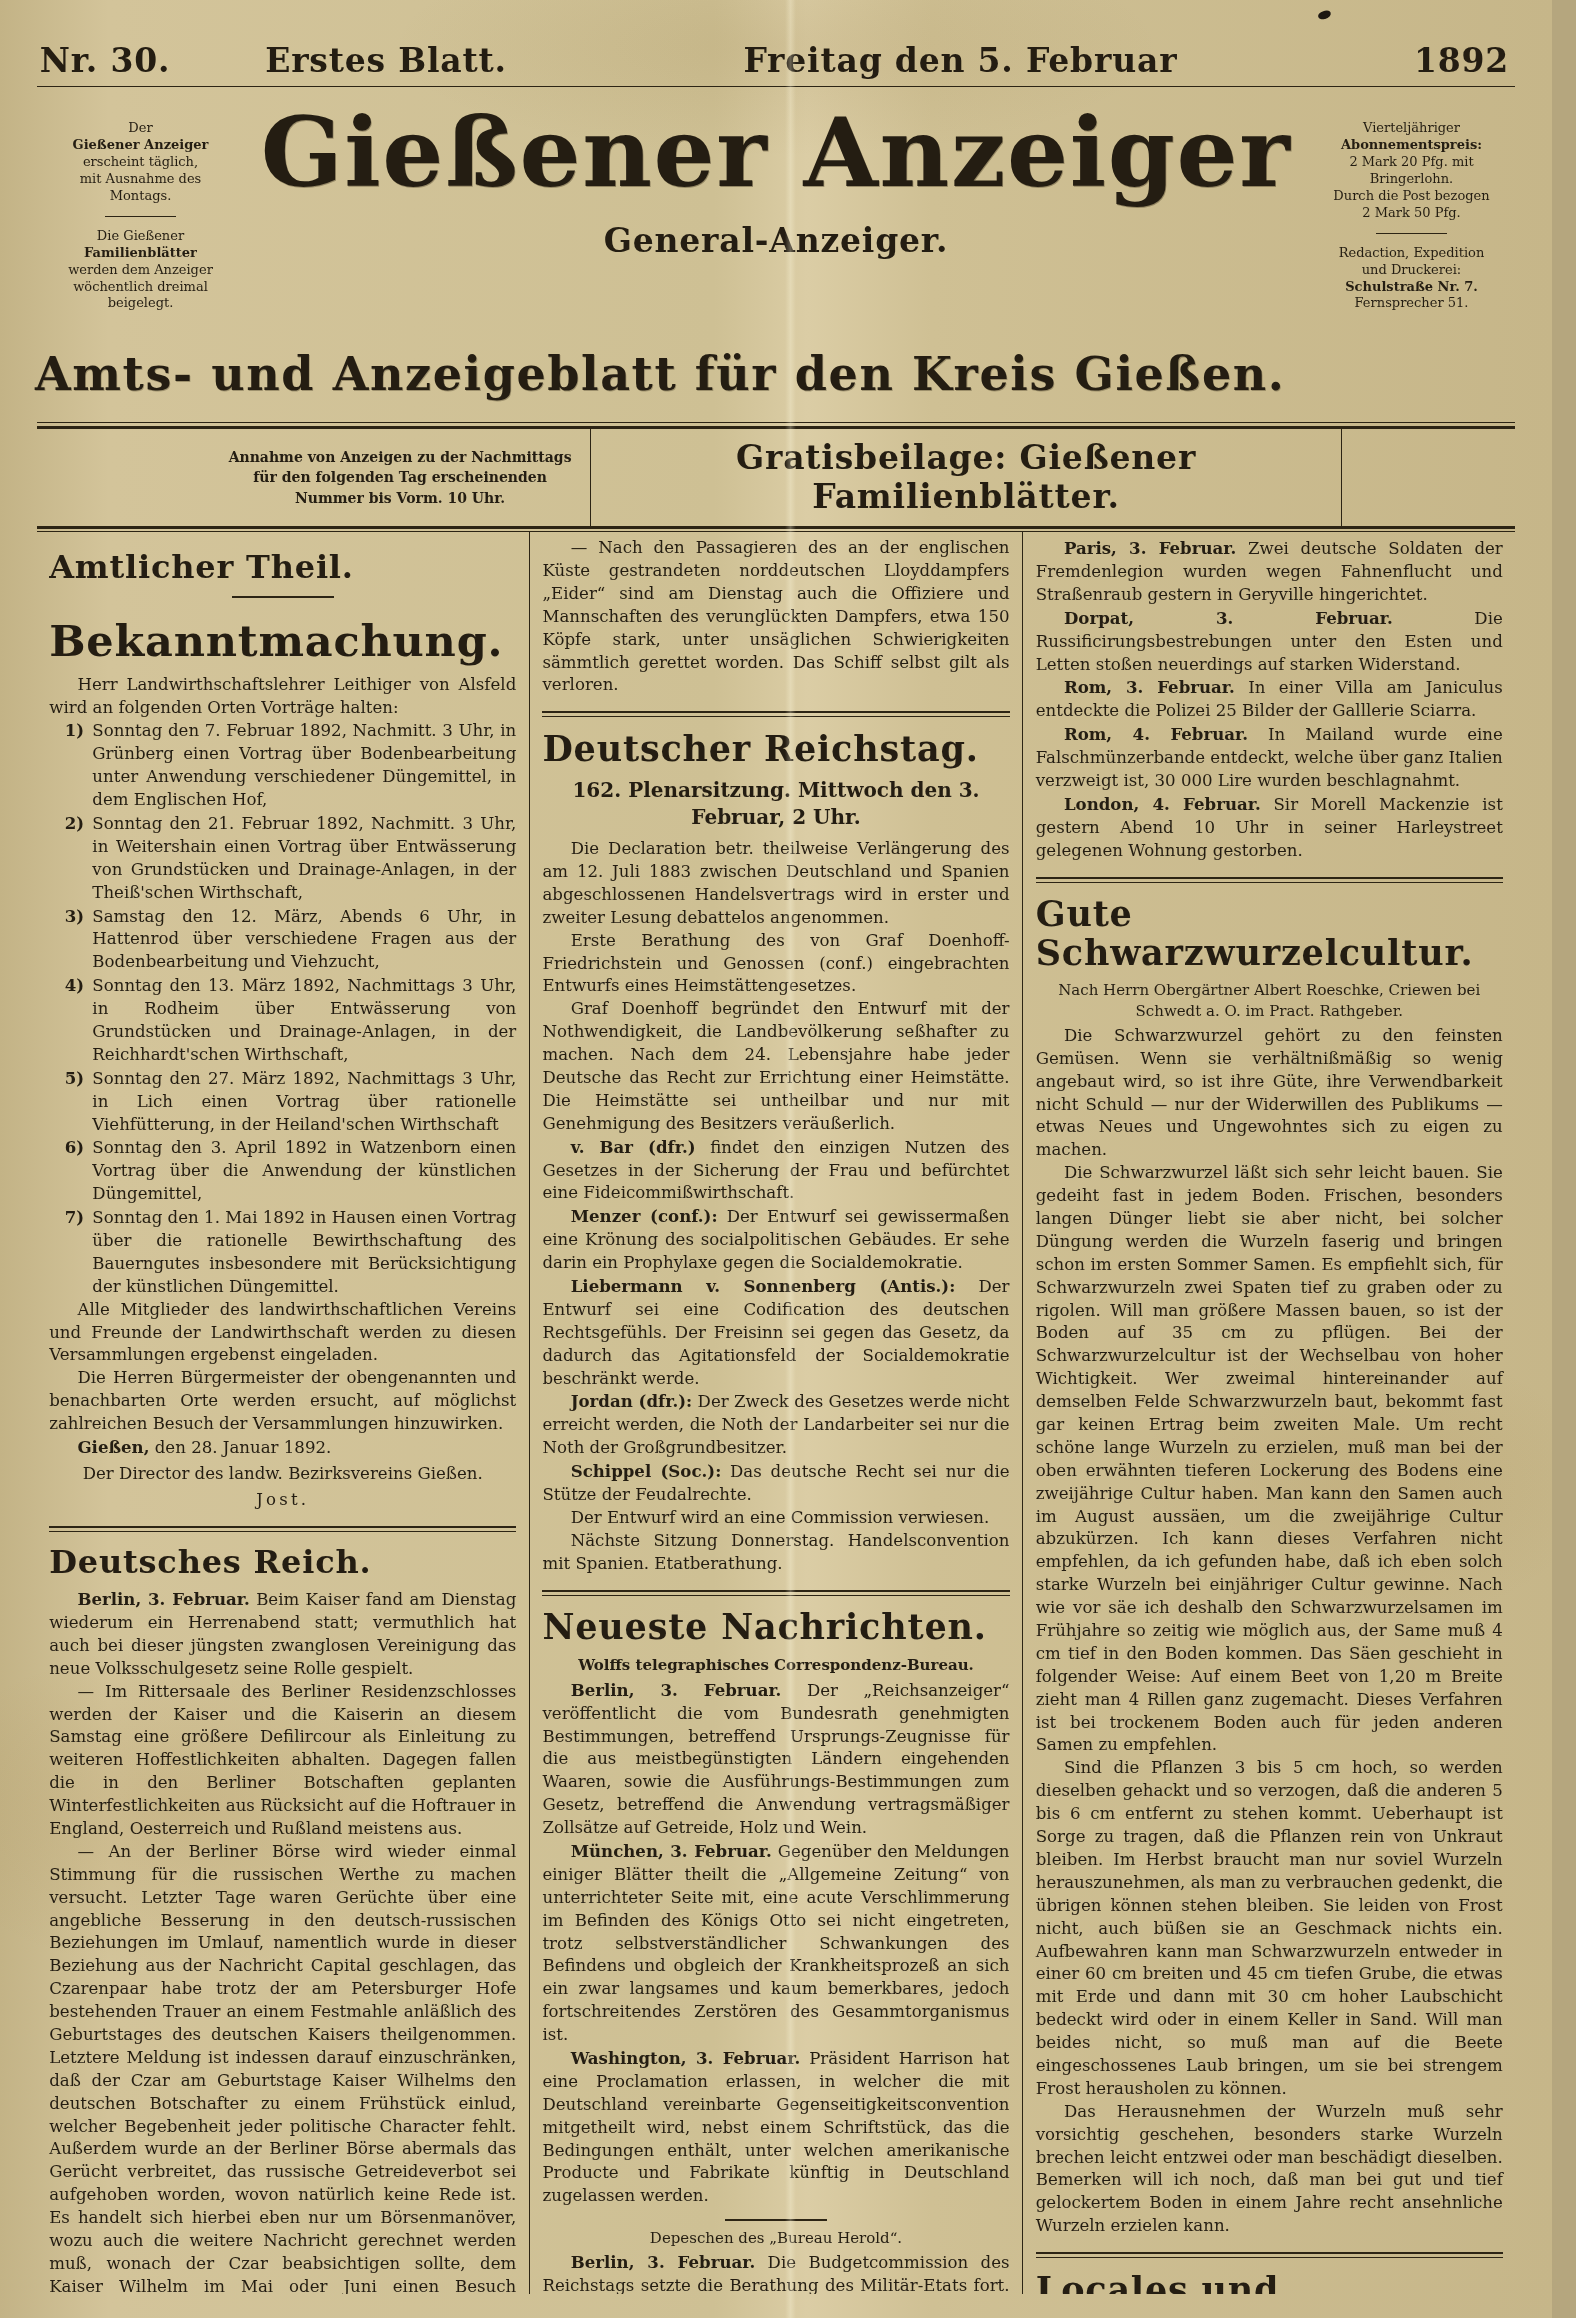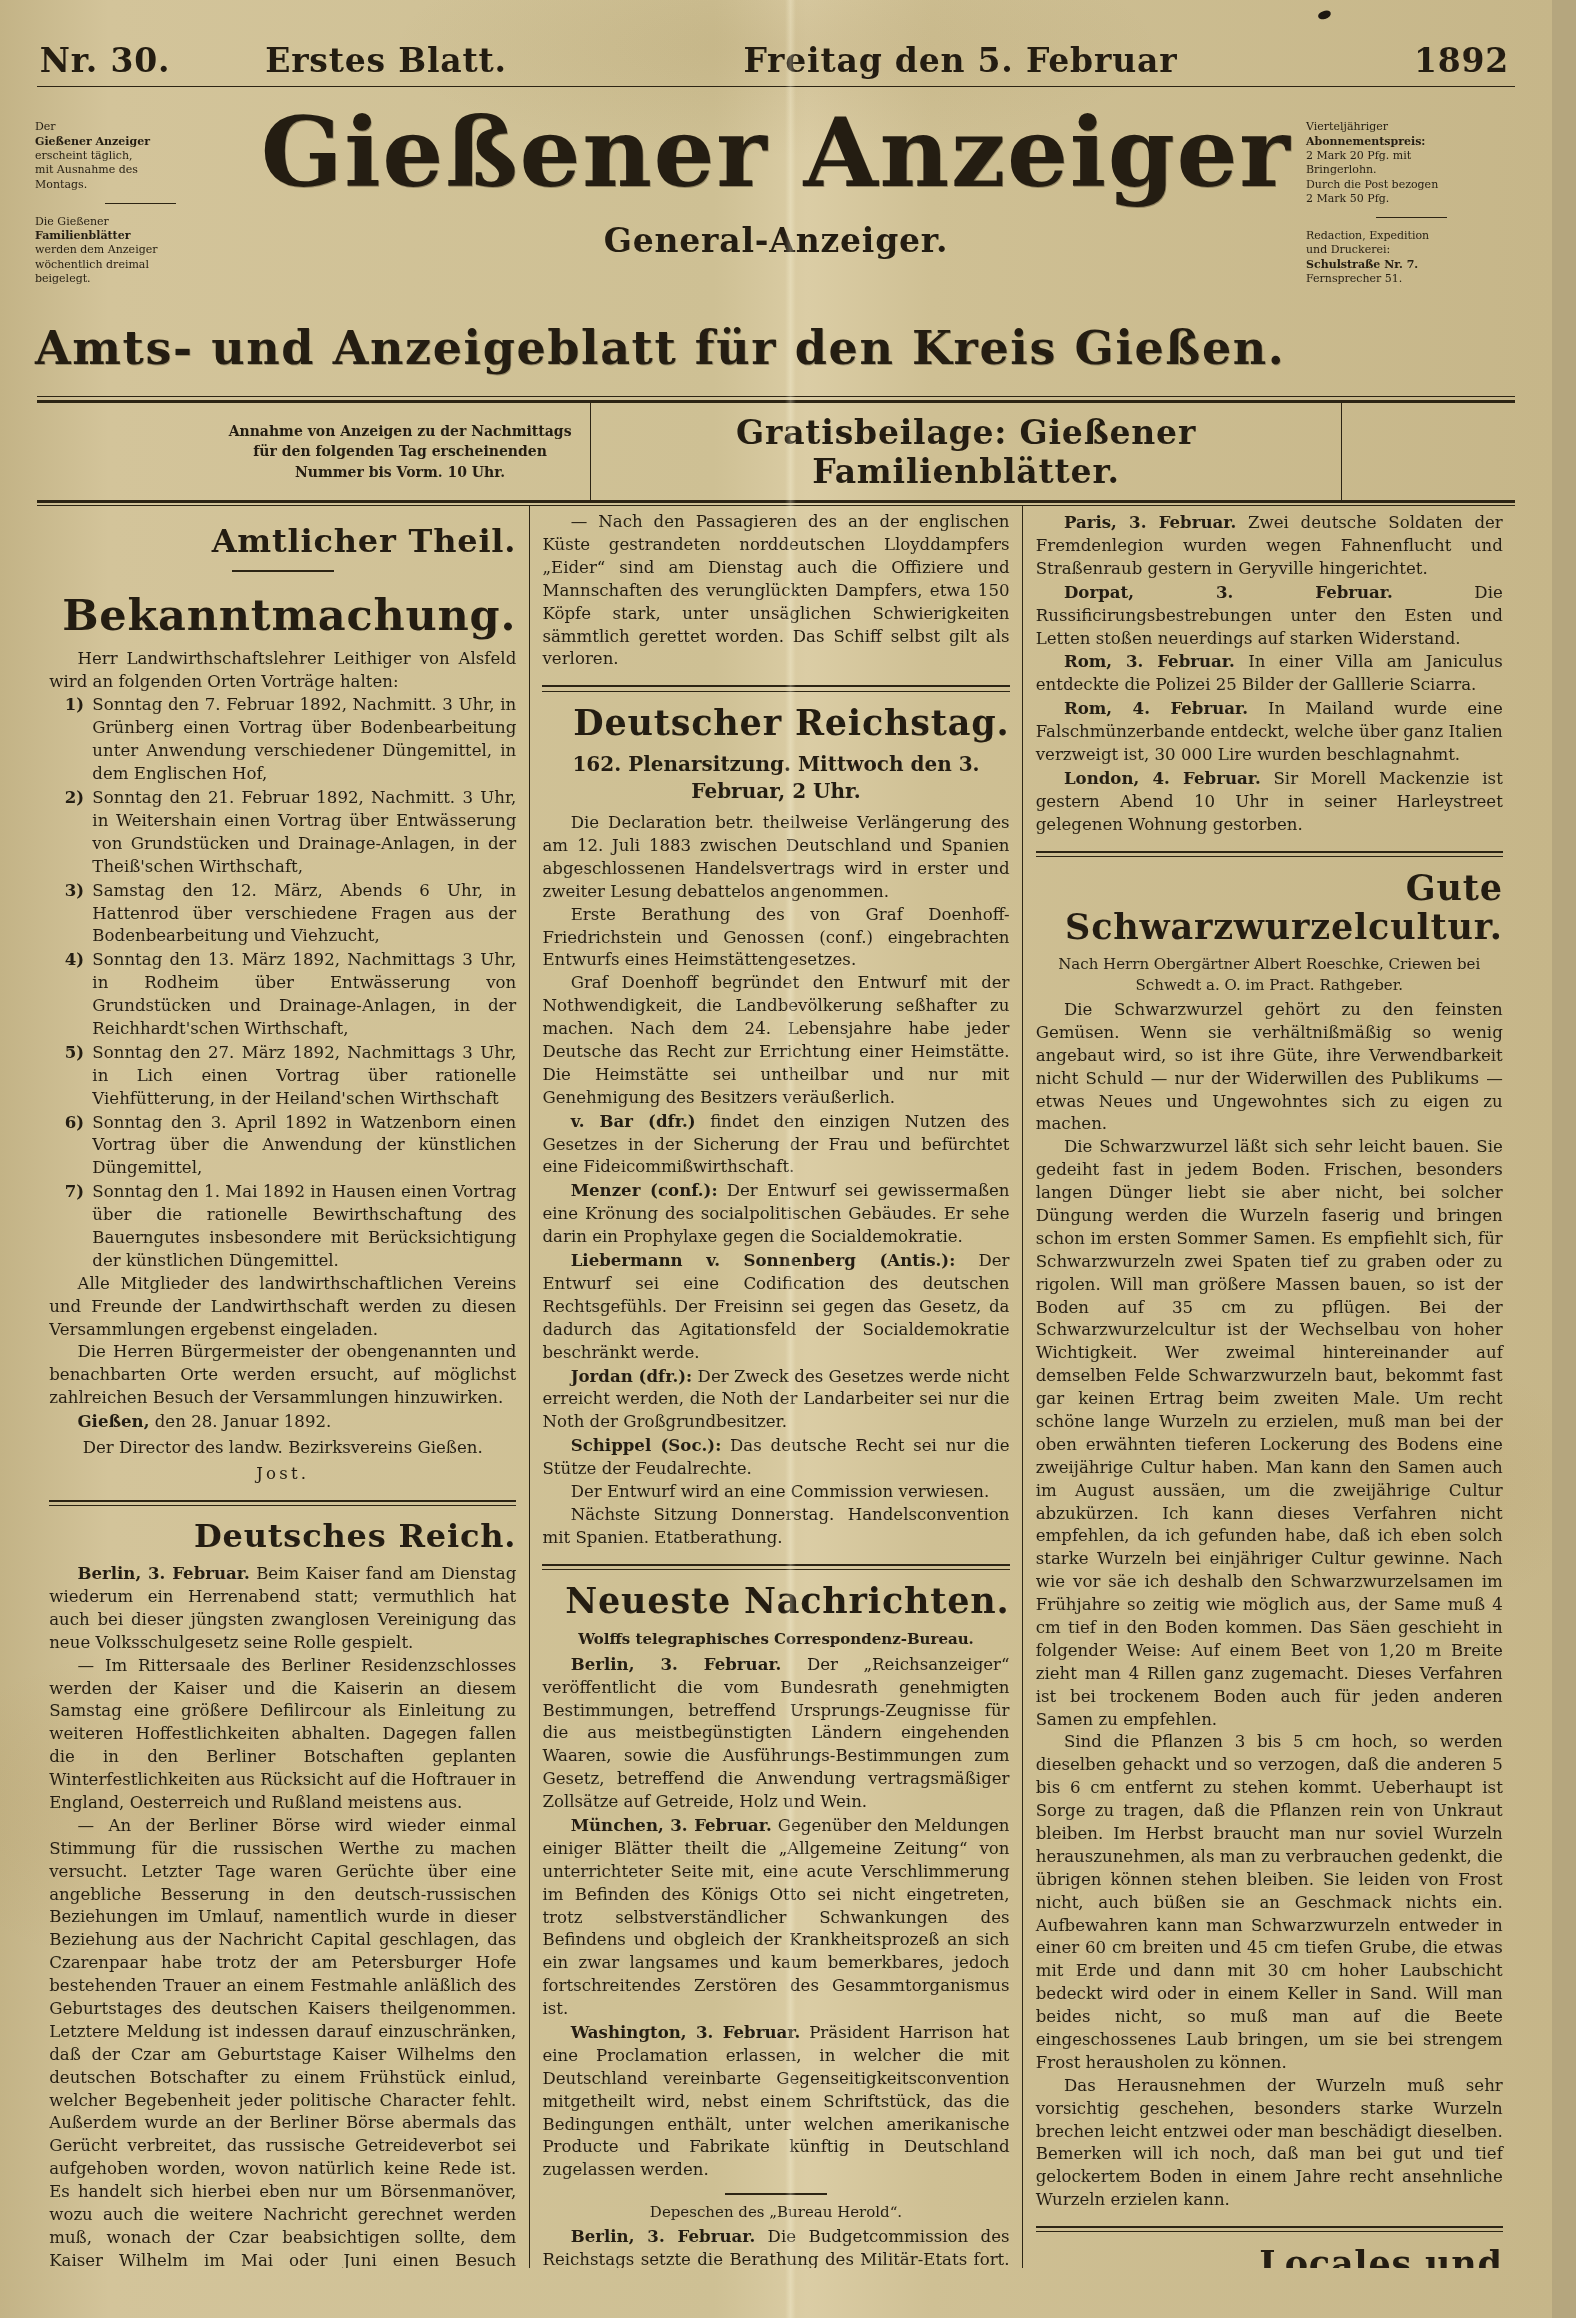--- a/index.html
+++ b/index.html
@@ -23,21 +23,21 @@
   .topline{
     display:grid;grid-template-columns:auto auto 1fr auto;align-items:baseline;
     font-size:33px;font-weight:bold;letter-spacing:0.8px;
     padding:27px 8px 6.3px 4.7px;
   }
   .topline .edition{margin-left:95px;}
   .topline .date{text-align:center;}
   .thin-rule{border-bottom:1.6px solid #2c2414;margin:0 1.6px;}
   
   .masthead{display:flex;align-items:stretch;padding:12.6px 0 0 0;}
-  .mh-side{width:211px;font-size:11px;line-height:1.3;padding-top:20.5px;}
+  .mh-side{width:211px;font-size:13px;text-align:center;line-height:1.3;padding-top:20.5px;}
   .mh-side .nblock{margin-bottom:8px;}
   .mh-side .mini-rule{width:71px;border-top:1.6px solid #2c2414;margin:11px auto;}
   .mh-center{flex:1;text-align:center;}
   .mh-title{
     font-size:96px;font-weight:bold;letter-spacing:1.6px;line-height:1.0;
     margin-top:4.7px;text-shadow:0.8px 0.8px 0 rgba(40,30,10,.35);
   }
   .mh-subtitle{font-size:33px;font-weight:bold;margin-top:20.5px;letter-spacing:0.8px;text-align:center;}
   .tagline{
     text-align:left;font-size:46px;font-weight:bold;letter-spacing:1.6px;
@@ -49,21 +49,21 @@
   
   .banner{display:flex;align-items:stretch;margin:0 1.6px;justify-content:center;}
   .banner-cell{padding:9.5px 12.6px;display:flex;align-items:center;justify-content:center;text-align:center;}
   .banner-left{width:24%;font-size:14px;font-weight:bold;line-height:1.45;}
   .banner-center{width:49%;font-size:33px;font-weight:bold;letter-spacing:0.8px;border-left:1.6px solid #2c2414;border-right:1.6px solid #2c2414;}
   .banner-right{width:27%;font-size:14px;font-weight:bold;line-height:1.45;}
   
   .columns{display:flex;align-items:stretch;margin:0 1.6px;height:1762px;overflow:hidden;}
   .col{flex:1;padding:4.7px 12.6px 0 12.6px;overflow:hidden;font-size:16.6px;line-height:1.38;text-align:justify;}
   .col + .col{border-left:1.6px solid #2c2414;}
-  .hd{text-align:right;font-weight:bold;margin:12.6px 0 8px 0;line-height:1.1;letter-spacing:0.8px;}
+  .hd{text-align:left;font-weight:bold;margin:12.6px 0 8px 0;line-height:1.1;letter-spacing:0.8px;}
   .hd-1{font-size:35px;}
   .hd-2{font-size:32px;}
   .hd-3{font-size:43px;margin-top:20.5px;}
   .shortrule{width:102px;border-top:2px solid #2c2414;margin:11px auto 6.3px auto;}
   .dblrule{border-top:2.4px solid #2c2414;height:3.2px;border-bottom:1.2px solid #2c2414;margin:14px 0 9.5px 0;}
   .para{text-indent:1.7em;margin:0;}
   .para .lead{font-weight:bold;}
   .li{padding-left:2.6em;text-indent:-2.6em;margin:0;}
   .li .num{display:inline-block;width:2.1em;text-indent:0;text-align:right;padding-right:.5em;font-weight:bold;}
   .cline{text-align:center;text-indent:0;margin:3.2px 0;}

